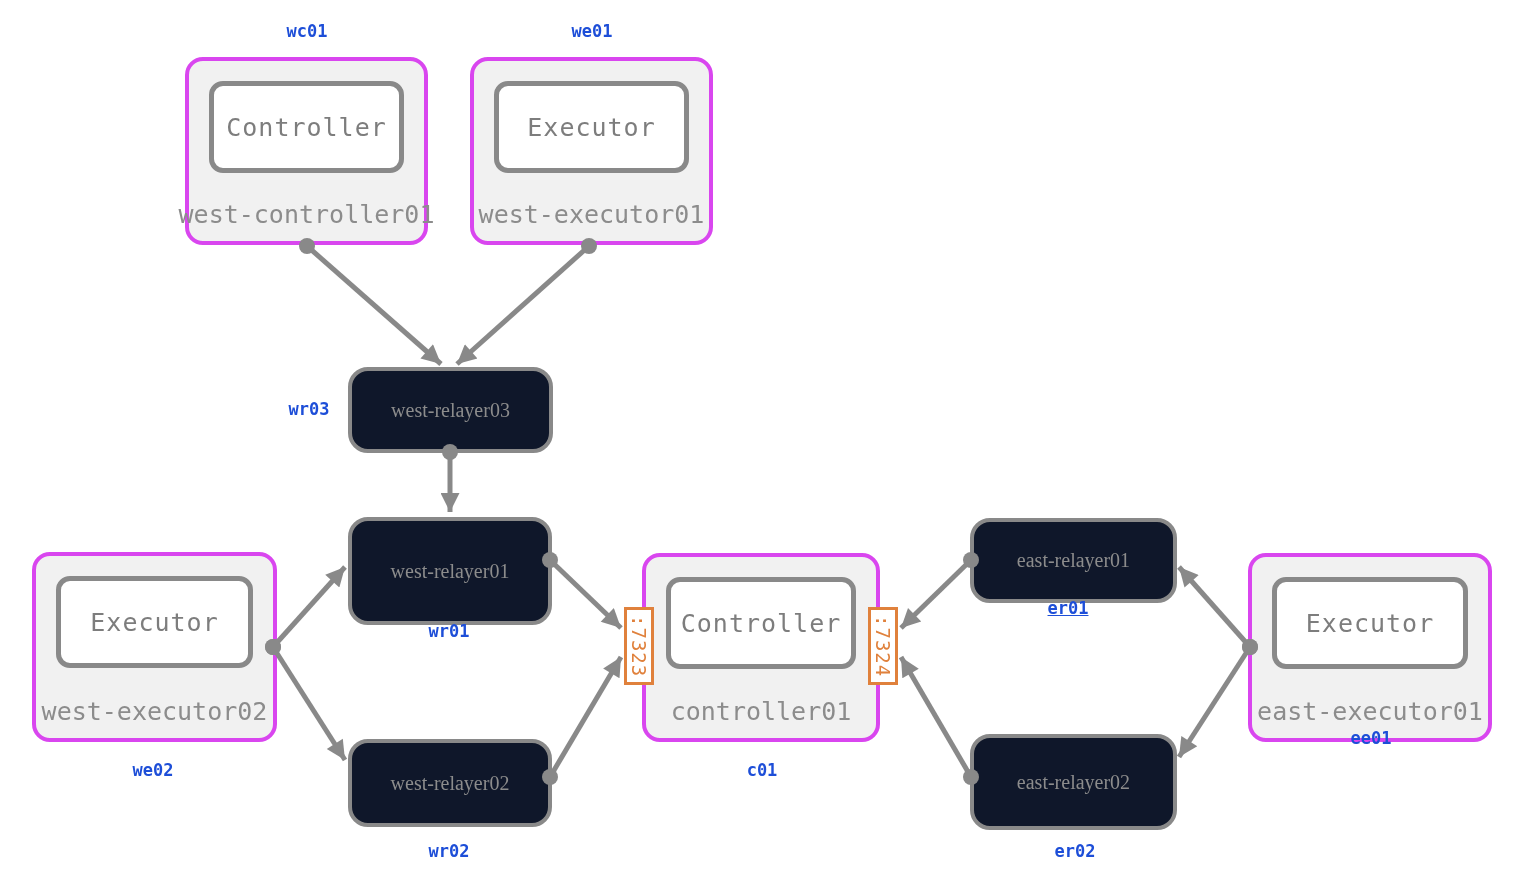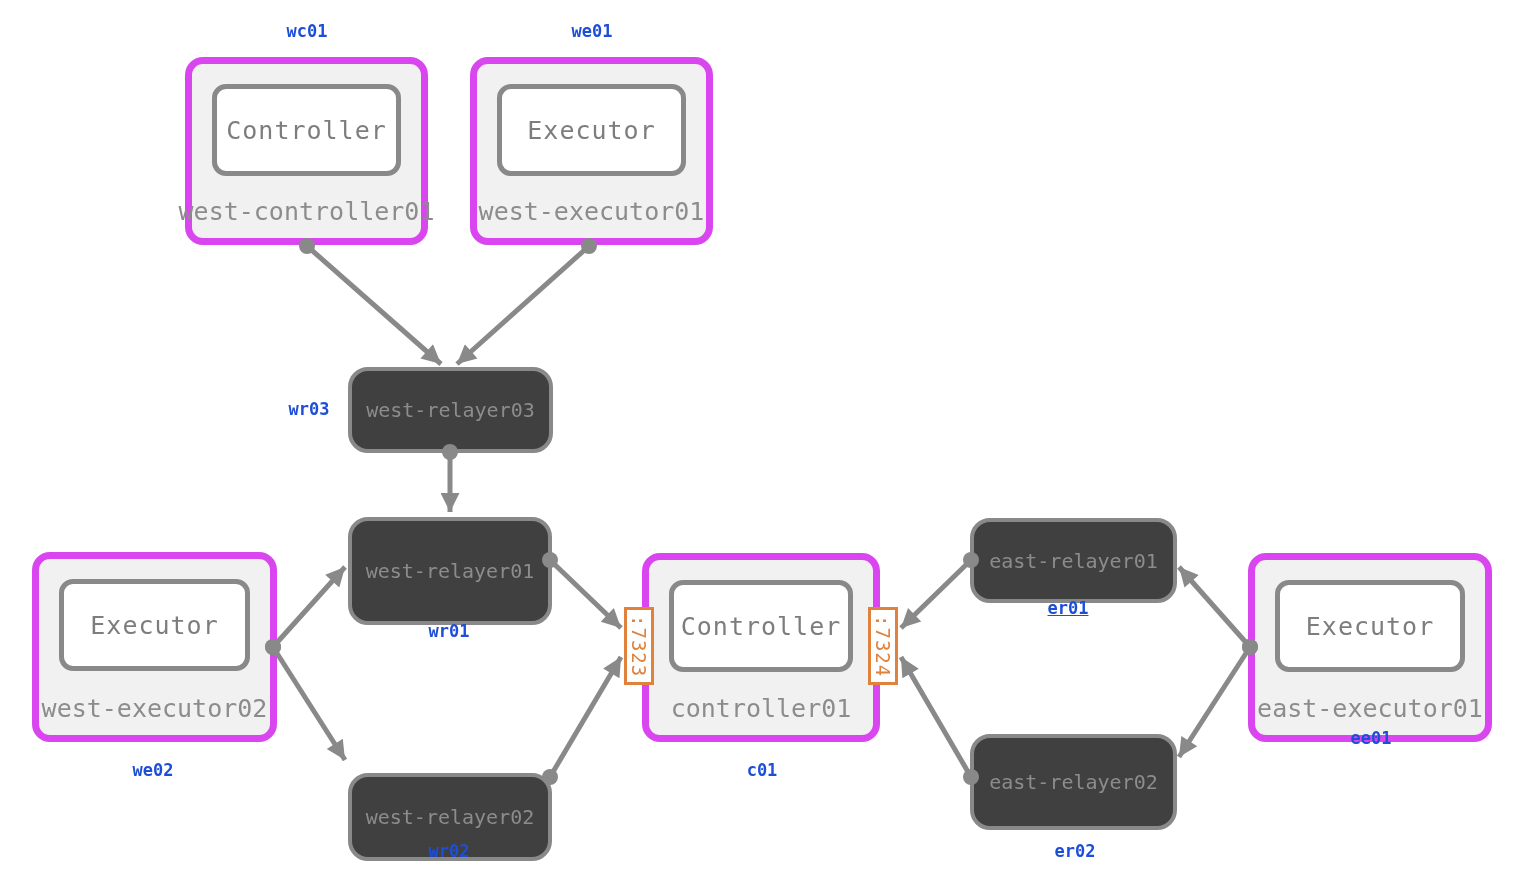--- a/index.html
+++ b/index.html
@@ -6,40 +6,40 @@
   .canvas {
     position:relative; width:1523px; height:892px;
     background:#ffffff; overflow:hidden;
     font-family:"DejaVu Sans Mono","Liberation Mono",monospace;
   }
   .canvas * { box-sizing:border-box; }
 
   
   .machine {
     position:absolute; background:#f1f1f1;
-    border:7px solid #d946ef; border-radius:18px;
+    border:4px solid #d946ef; border-radius:18px;
     display:flex; flex-direction:column; align-items:center;
     padding:20px 14px 12px 14px; z-index:1;
   }
   .process {
     width:calc(100% - 12px); height:92px; flex:none;
     background:#ffffff; border:5px solid #898989; border-radius:14px;
     display:flex; align-items:center; justify-content:center;
     font-size:25px; color:#7d7d7d; letter-spacing:1px;
   }
   .machine-name {
     margin-top:auto; font-size:25px; color:#8c8c8c; white-space:nowrap;
   }
 
   
   .relayer {
-    position:absolute; background:#404040;
+    position:absolute; background:#0f172a;
     border:4px solid #898989; border-radius:20px;
     display:flex; align-items:center; justify-content:center;
-    font-size:20px; color:#8c8c8c; white-space:nowrap; z-index:1;
+    font-size:20px; color:#8c8c8c; white-space:nowrap; z-index:1;font-family:Liberation Serif, serif;
   }
 
   
   .ext-label {
     position:absolute; transform:translate(-50%,-50%);
     font-size:17px; font-weight:bold; color:#1d4ed8;
     white-space:nowrap; z-index:4;
   }
 
   
@@ -142,21 +142,21 @@
     <div class="machine-name">east-executor01</div>
   </div>
   <div class="ext-label" style="left:1371px; top:738px;">ee01</div>
 
   <div class="relayer" style="left:348px; top:367px; width:205px; height:86px;">west-relayer03</div>
   <div class="ext-label" style="left:309px; top:409px;">wr03</div>
 
   <div class="relayer" style="left:348px; top:517px; width:204px; height:108px;">west-relayer01</div>
   <div class="ext-label" style="left:449px; top:631px;">wr01</div>
 
-  <div class="relayer" style="left:348px; top:773px; width:204px; height:88px;">west-relayer02</div>
+  <div class="relayer" style="left:348px; top:739px; width:204px; height:88px;">west-relayer02</div>
   <div class="ext-label" style="left:449px; top:851px;">wr02</div>
 
   <div class="relayer" style="left:970px; top:518px; width:207px; height:85px;">east-relayer01</div>
   <div class="ext-label" style="left:1068px; top:608px;text-decoration:underline;">er01</div>
 
   <div class="relayer" style="left:970px; top:734px; width:207px; height:96px;">east-relayer02</div>
   <div class="ext-label" style="left:1075px; top:851px;">er02</div>
 
   <div class="port" style="left:624px; top:607px; width:30px; height:78px;">:7323</div>
   <div class="port" style="left:868px; top:607px; width:30px; height:78px;">:7324</div>

